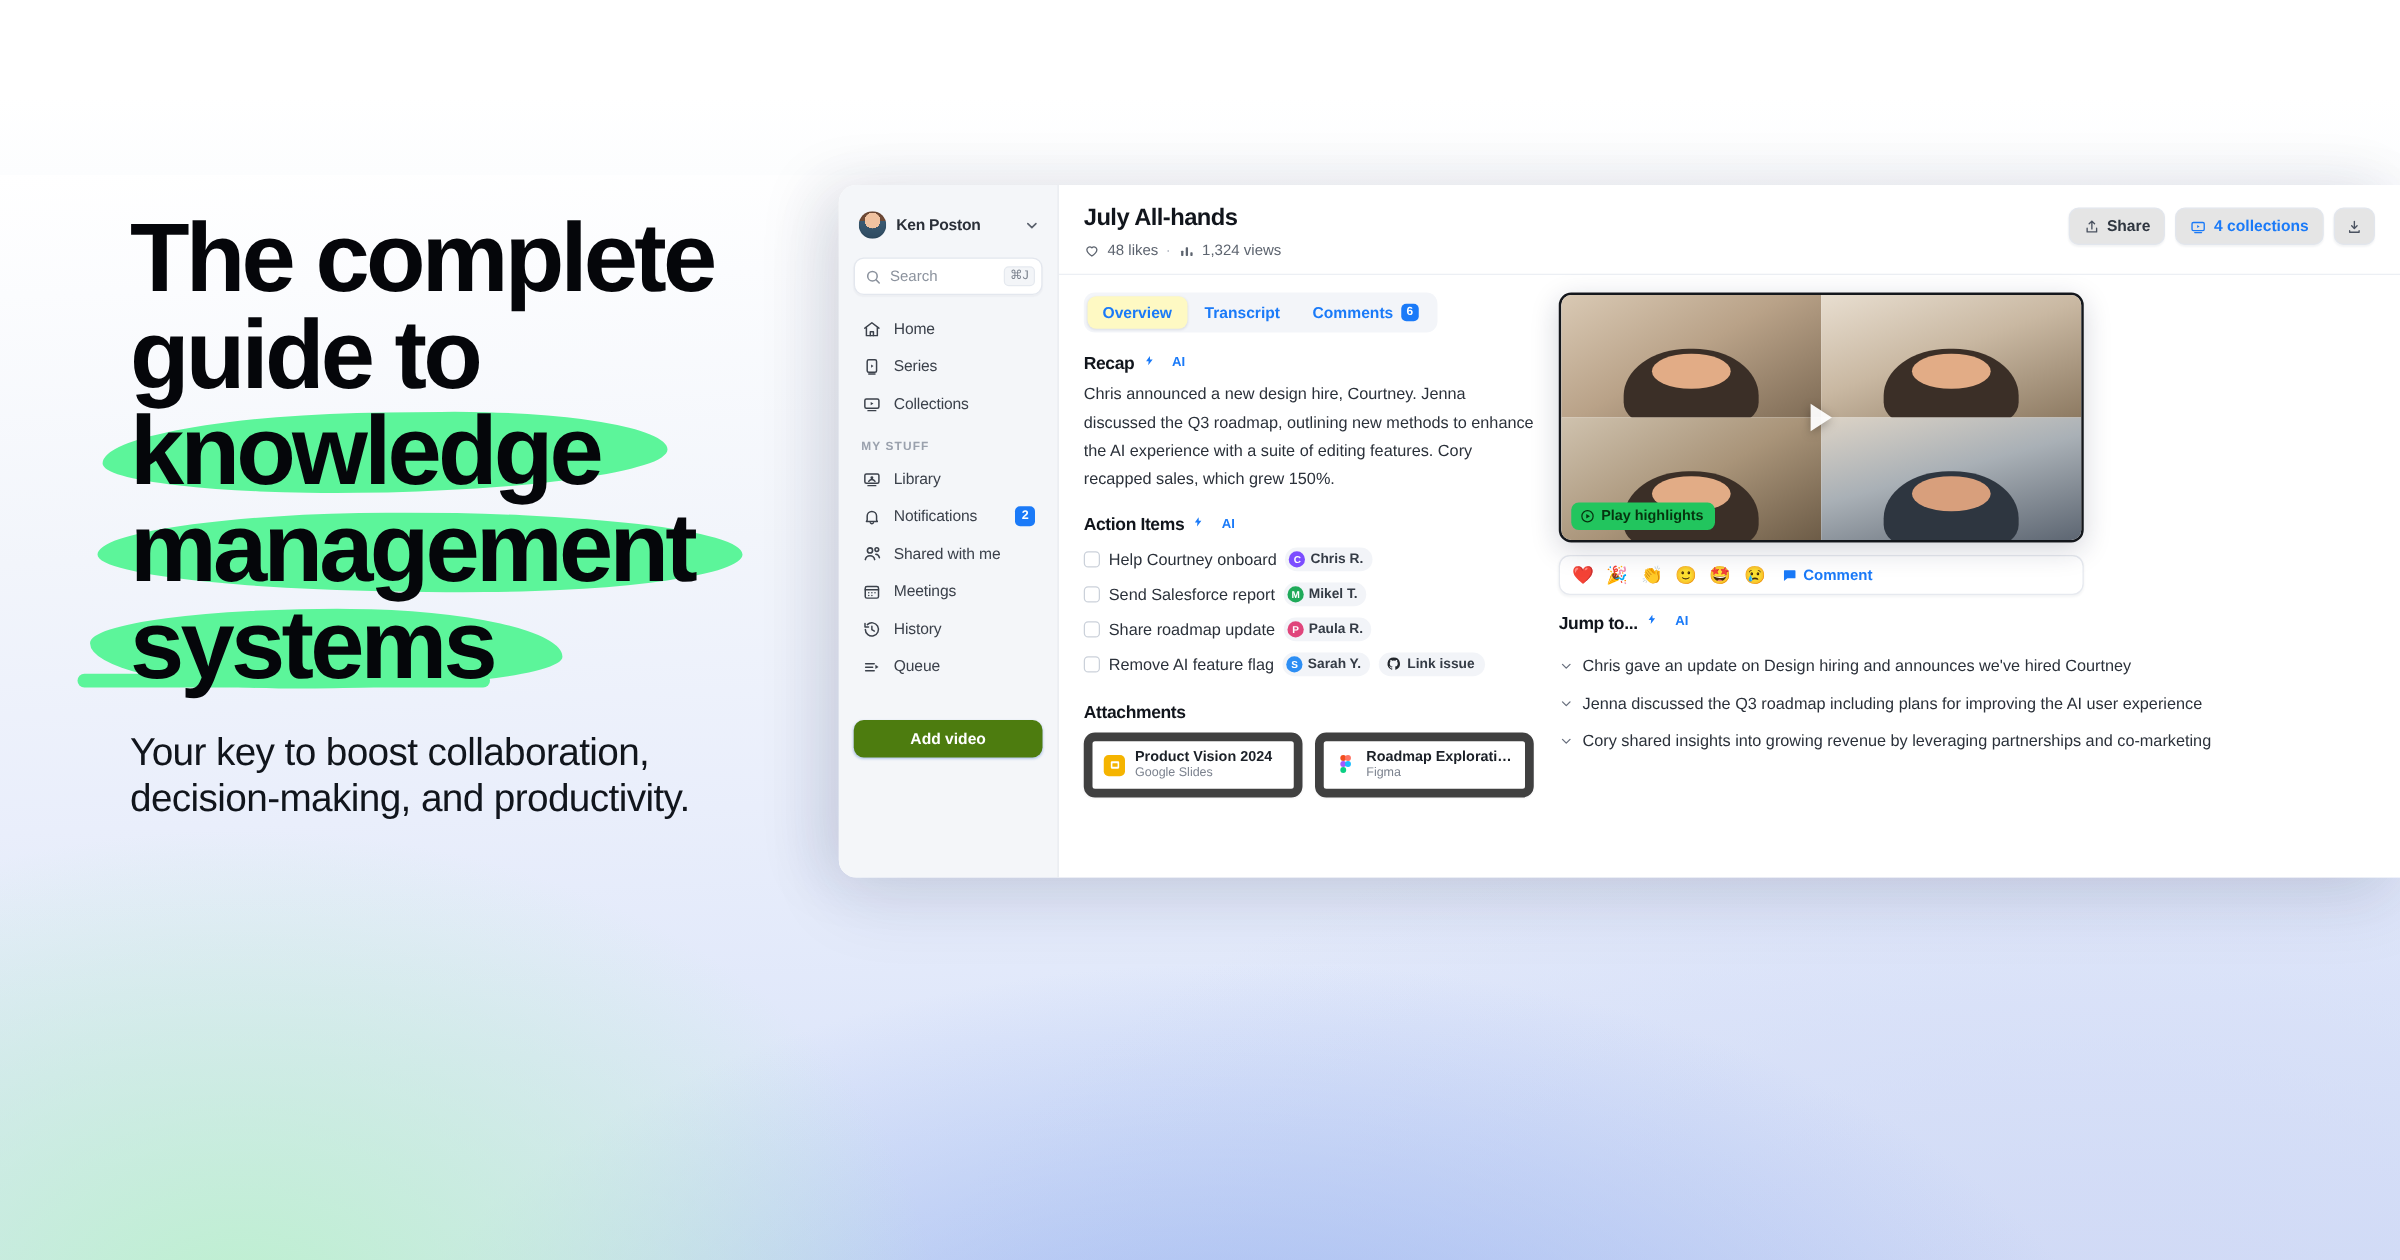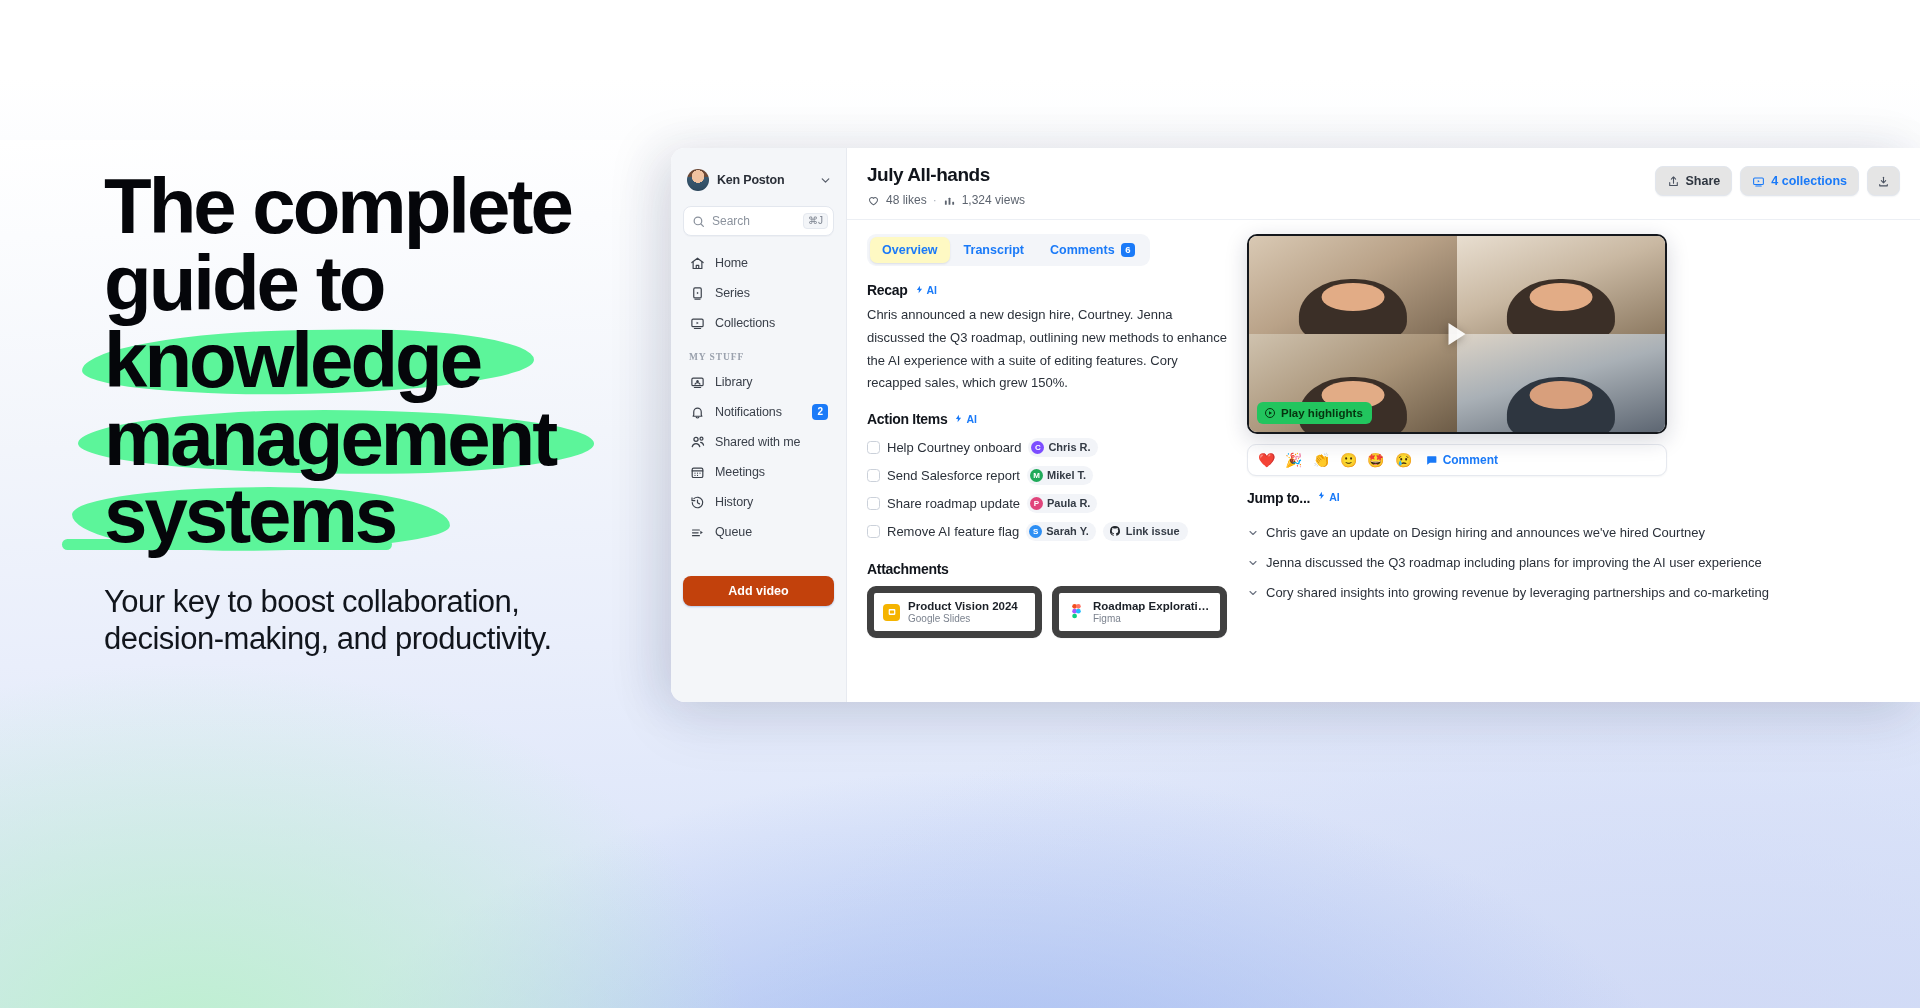--- a/index.html
+++ b/index.html
@@ -118,25 +118,25 @@
   }
   .nav-item .ico { width: 17px; height: 17px; display: flex; align-items: center; justify-content: center; color: #3b414b; flex: 0 0 17px;}
   .nav-label { letter-spacing: -.1px; }
   .nav-badge {
     margin-left: auto; background: #1a7af8; color: #fff;
     font-size: 10px; font-weight: 700; border-radius: 4px;
     padding: 1.5px 5px; line-height: 1.25;
   }
   .nav-section {
     font-size: 9.5px; font-weight: 700; letter-spacing: .9px;
-    color: #9aa1ad; padding: 0 6px; margin: 14px 0 5px; font-family: Liberation Serif, serif;
+    color: #9aa1ad; padding: 0 6px; margin: 14px 0 5px;
   }
   .add-video {
     position: absolute; left: 12px; right: 12px; top: 428px;
-    height: 30px; background: #c2410c; color: #fff;
+    height: 30px; background: #4d7c0f; color: #fff;
     border-radius: 8px; border: 0;
     font-size: 12.5px; font-weight: 600;
     font-family: inherit; cursor: pointer;
     box-shadow: 0 1px 2px rgba(16,80,190,.28);
   }
 
   
   #main { flex: 1; min-width: 0; display: flex; flex-direction: column; background: #fff; }
   .main-head {
     padding: 16px 20px 12px 20px;
@@ -176,21 +176,21 @@
     cursor: pointer;
   }
   .tab.active { background: #fef9c3; box-shadow: 0 1px 2px rgba(20,30,60,.10); }
   .tab-badge {
     background: #1a7af8; color: #fff; font-size: 9.5px; font-weight: 700;
     border-radius: 4px; padding: 1.5px 4.5px; line-height: 1.25;
   }
 
   .sec-head { display: flex; align-items: center; gap: 7px; margin: 16px 0 6px; }
   .sec-title { font-size: 14px; font-weight: 700; color: #11151c; letter-spacing: -.3px; }
-  .ai-pill { display: flex; align-items: center; gap: 3px; color: #1a7af8; font-size: 10.5px; font-weight: 600; }
+  .ai-pill { display: flex; align-items: center; gap: 14px; color: #1a7af8; font-size: 10.5px; font-weight: 600; }
   .recap-text { font-size: 13px; line-height: 1.75; color: #2b313a; }
 
   .ai-row { display: flex; align-items: center; gap: 7px; height: 28px; }
   .cb {
     width: 13px; height: 13px; border-radius: 3.5px;
     border: 1.4px solid #cbd1da; background: #fff; flex: 0 0 13px;
   }
   .ai-text { font-size: 13px; color: #2b313a; }
   .chip {
     display: inline-flex; align-items: center; gap: 4px;

